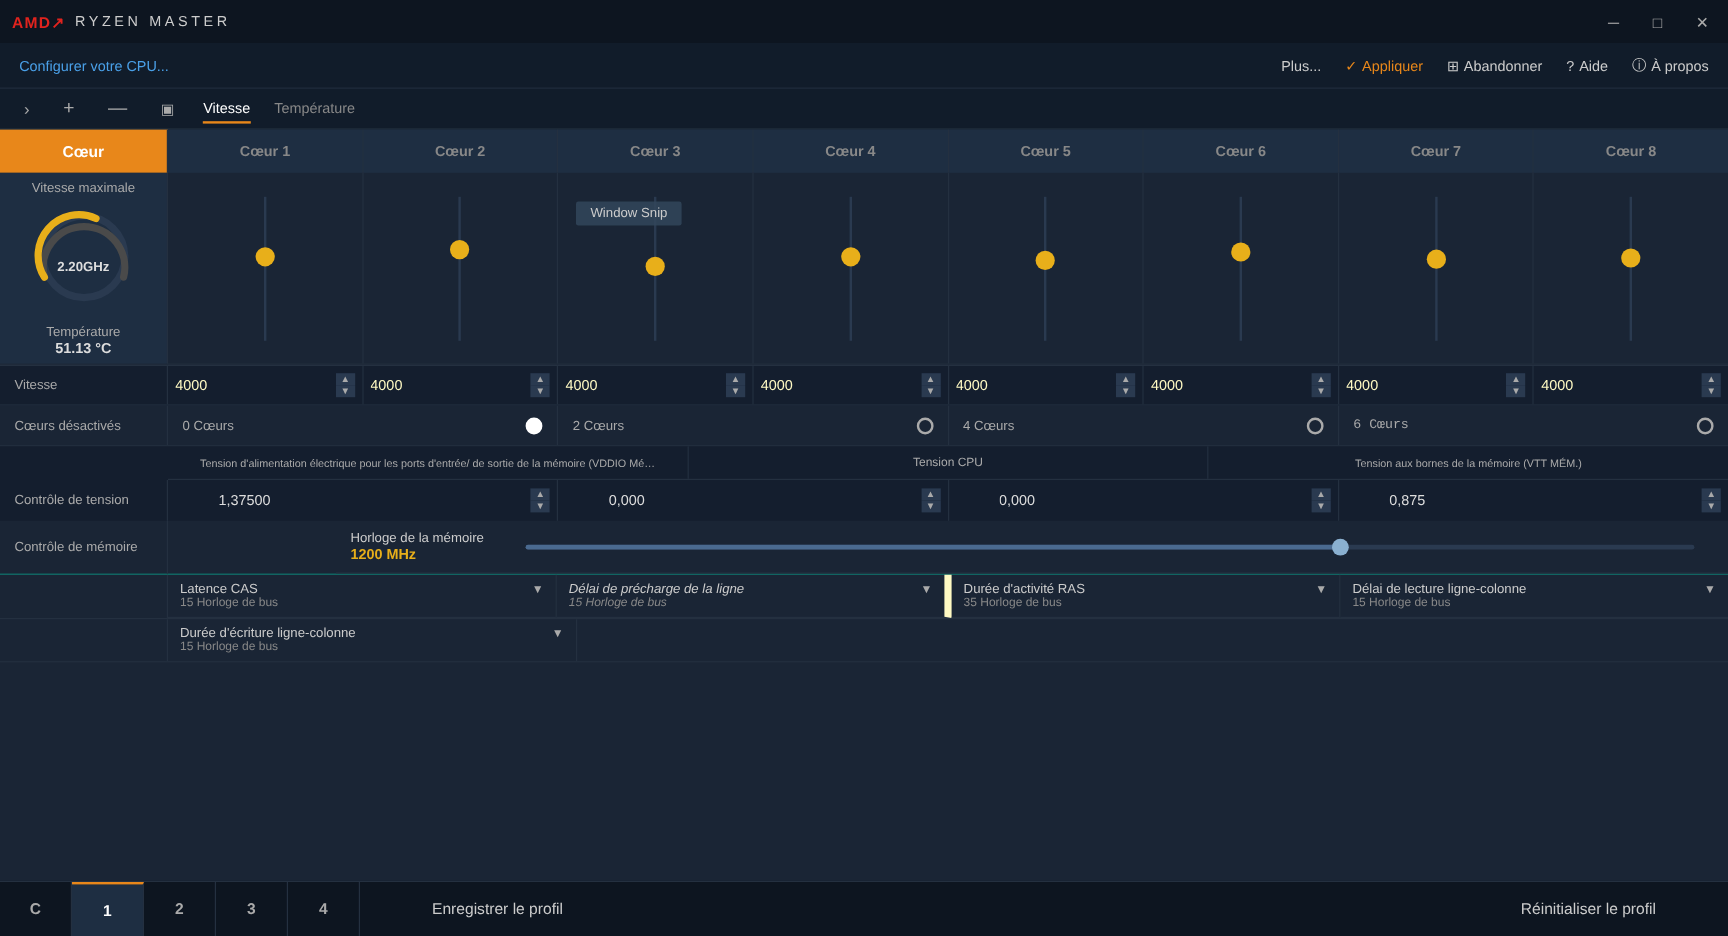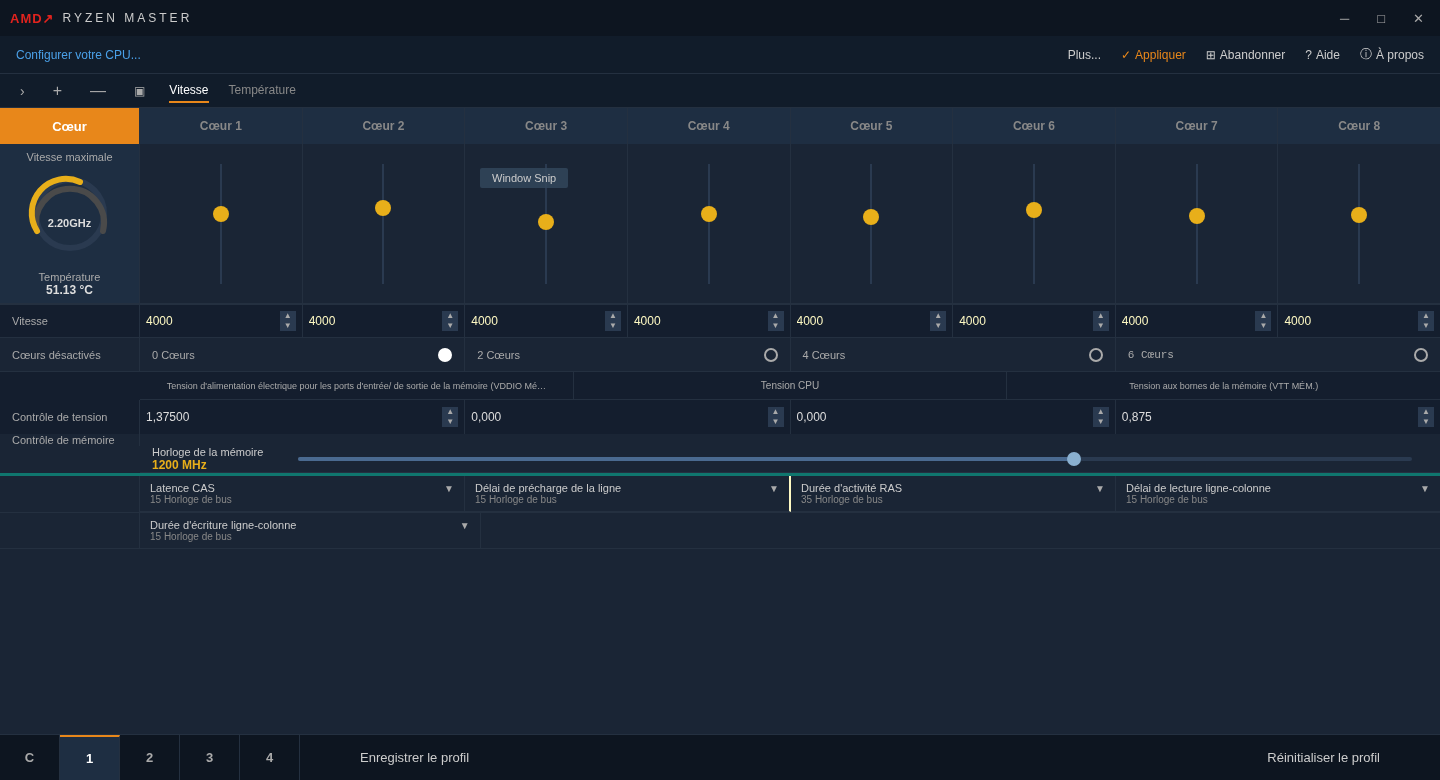--- a/index.html
+++ b/index.html
@@ -260,20 +260,21 @@
       color: #aaa;
       border-right: 1px solid #243040;
       padding: 0 4px;
       text-align: center;
     }
     .tension-col-header:last-child { border-right: none; }
     #tension-row {
       display: flex;
       align-items: center;
       height: 34px;
+      gap: 36px;
     }
     #tension-label {
       width: 140px;
       min-width: 140px;
       font-size: 11px;
       color: #aaa;
       padding-left: 12px;
       border-right: 1px solid #243040;
       height: 100%;
       display: flex;
@@ -726,21 +727,21 @@
       <div class="spin-btns">
         <button class="spin-btn">▲</button>
         <button class="spin-btn">▼</button>
       </div>
     </div>
   </div>
 </div>
 
 <div id="memory-section">
 
-  <div id="memory-clock-row-wrapper" style="display:flex;border-bottom:3px solid #0f766e;flex-direction:column;">
+  <div id="memory-clock-row-wrapper" style="display:flex;border-bottom:1px solid #0f766e;">
     <div id="memory-label-left" style="width:140px;min-width:140px;font-size:11px;color:#aaa;padding-left:12px;border-right:1px solid #243040;display:flex;align-items:center;">Contrôle de mémoire</div>
     <div id="memory-clock-row" style="flex:1;display:flex;align-items:center;height:44px;padding:0 12px;">
       <div id="memory-clock-info" style="display:flex;flex-direction:column;min-width:130px;">
         <span style="font-size:11px;color:#ccc;">Horloge de la mémoire</span>
         <span style="font-size:12px;color:#e8af1a;font-weight:700;">1200 MHz</span>
       </div>
       <div id="memory-slider-container" style="flex:1;margin:0 16px;position:relative;height:4px;background:#2a3a50;border-radius:2px;">
         <div id="memory-slider-fill" style="position:absolute;left:0;top:0;height:100%;background:#4a6a90;width:70%;border-radius:2px;"></div>
         <div id="memory-slider-thumb" style="position:absolute;width:14px;height:14px;background:#8ab0d0;border-radius:50%;top:-5px;left:69%;cursor:pointer;"></div>
       </div>
@@ -749,21 +750,21 @@
 
   <div id="memory-controls-row1" style="display:flex;border-bottom:1px solid #243040;">
     <div style="width:140px;min-width:140px;border-right:1px solid #243040;"></div>
     <div class="memory-control-cell" style="flex:1;border-right:1px solid #243040;padding:6px 10px;font-size:10px;">
       <div style="display:flex;justify-content:space-between;align-items:center;">
         <span style="font-size:11px;color:#ccc;">Latence CAS</span>
         <span style="color:#aaa;font-size:10px;">▼</span>
       </div>
       <div style="color:#888;font-size:10px;">15 Horloge de bus</div>
     </div>
-    <div class="memory-control-cell" style="flex:1;border-right:2px solid #fef9c3;padding:6px 10px;font-size:10px;">
+    <div class="memory-control-cell" style="flex:1;border-right:6px solid #fef9c3;padding:6px 10px;font-size:10px;font-style:italic;">
       <div style="display:flex;justify-content:space-between;align-items:center;">
         <span style="font-size:11px;color:#ccc;">Délai de précharge de la ligne</span>
         <span style="color:#aaa;font-size:10px;">▼</span>
       </div>
       <div style="color:#888;font-size:10px;">15 Horloge de bus</div>
     </div>
     <div class="memory-control-cell" style="flex:1;border-right:1px solid #243040;padding:6px 10px;font-size:10px;">
       <div style="display:flex;justify-content:space-between;align-items:center;">
         <span style="font-size:11px;color:#ccc;">Durée d'activité RAS</span>
         <span style="color:#aaa;font-size:10px;">▼</span>

